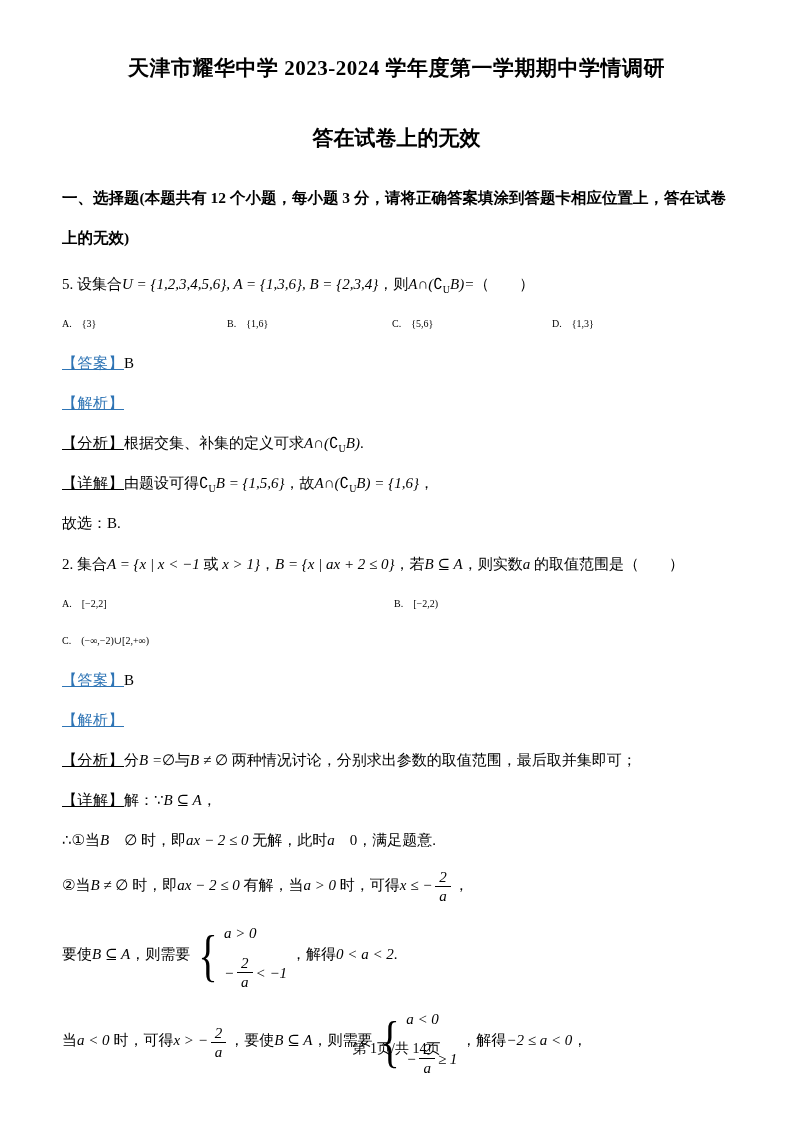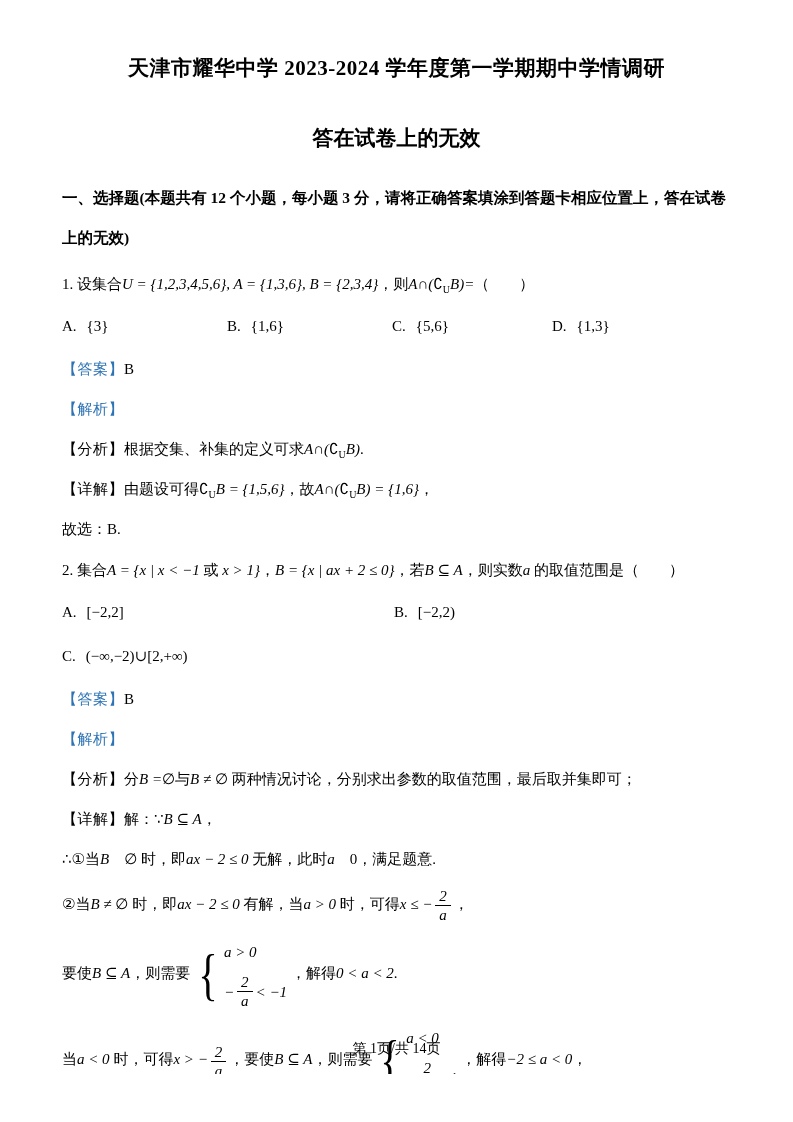--- a/index.html
+++ b/index.html
@@ -20,28 +20,28 @@
   }
   .subtitle {
     font-size: 21px; font-weight: bold; text-align: center;
     margin: 42px 0 0;
   }
   .section-heading {
     font-size: 15.5px; font-weight: bold; line-height: 2.55;
     margin: 26px 0 4px;
   }
   .stem { font-size: 15px; line-height: 1.8; margin: 14px 0 0; }
-  .options { font-size: 15px; margin: 20px 0 0; }
+  .options { font-size: 10px; margin: 20px 0 0; }
   .cols-4 { display: grid; grid-template-columns: 165px 165px 160px 1fr; }
   .cols-2 { display: grid; grid-template-columns: 332px 1fr; row-gap: 26px; }
   .opt { white-space: nowrap; }
   .opt-label { margin-right: 10px; }
   .solution { margin-top: 22px; }
   .sol-line { margin: 0 0 16px; font-size: 15px; line-height: 1.6; }
-  .label { letter-spacing: 0.5px; }
+  .label { letter-spacing: 0.5px; text-decoration: underline; }
   .blue { color: var(--label-blue); }
   .math { font-style: italic; }
   .math sub { font-style: normal; font-size: 10px; line-height: 0; }
   .frac {
     display: inline-flex; flex-direction: column; align-items: center;
     vertical-align: middle; font-style: italic; line-height: 1.2; margin: 0 3px;
   }
   .frac .num { padding: 0 4px; border-bottom: 1.2px solid #000; }
   .frac .den { padding: 0 4px; }
   .cases { display: inline-flex; align-items: center; vertical-align: middle; margin: 0 4px; }
@@ -59,21 +59,21 @@
 </head>
 <body>
 
 <div class="page">
   <div class="content">
     <h1 class="title">天津市耀华中学 2023-2024 学年度第一学期期中学情调研</h1>
     <h2 class="subtitle">答在试卷上的无效</h2>
     <p class="section-heading">一、选择题(本题共有 12 个小题，每小题 3 分，请将正确答案填涂到答题卡相应位置上，答在试卷上的无效)</p>
     <main>
   <section class="question">
-    <p class="stem"><span class="seg">1. 设集合</span><span class="math">U = {1,2,3,4,5,6}, A = {1,3,6}, B = {2,3,4}</span><span class="seg">，则</span><span class="math">A∩(</span><span class="math">∁<sub>U</sub></span><span class="math">B)=</span><span class="seg">（　　）</span></p>
+    <p class="stem"><span class="seg">5. 设集合</span><span class="math">U = {1,2,3,4,5,6}, A = {1,3,6}, B = {2,3,4}</span><span class="seg">，则</span><span class="math">A∩(</span><span class="math">∁<sub>U</sub></span><span class="math">B)=</span><span class="seg">（　　）</span></p>
     <div class="options cols-4">
             <span class="opt"><span class="opt-label">A.</span><span class="opt-value">{3}</span></span>
             <span class="opt"><span class="opt-label">B.</span><span class="opt-value">{1,6}</span></span>
             <span class="opt"><span class="opt-label">C.</span><span class="opt-value">{5,6}</span></span>
             <span class="opt"><span class="opt-label">D.</span><span class="opt-value">{1,3}</span></span>
           </div>
     <div class="solution">
             <p class="sol-line"><span class="label blue">【答案】</span><span>B</span></p>
             <p class="sol-line"><span class="label blue">【解析】</span></p>
             <p class="sol-line"><span class="label">【分析】</span><span class="seg">根据交集、补集的定义可求</span><span class="math">A∩(</span><span class="math">∁<sub>U</sub></span><span class="math">B)</span><span class="seg">.</span></p>

